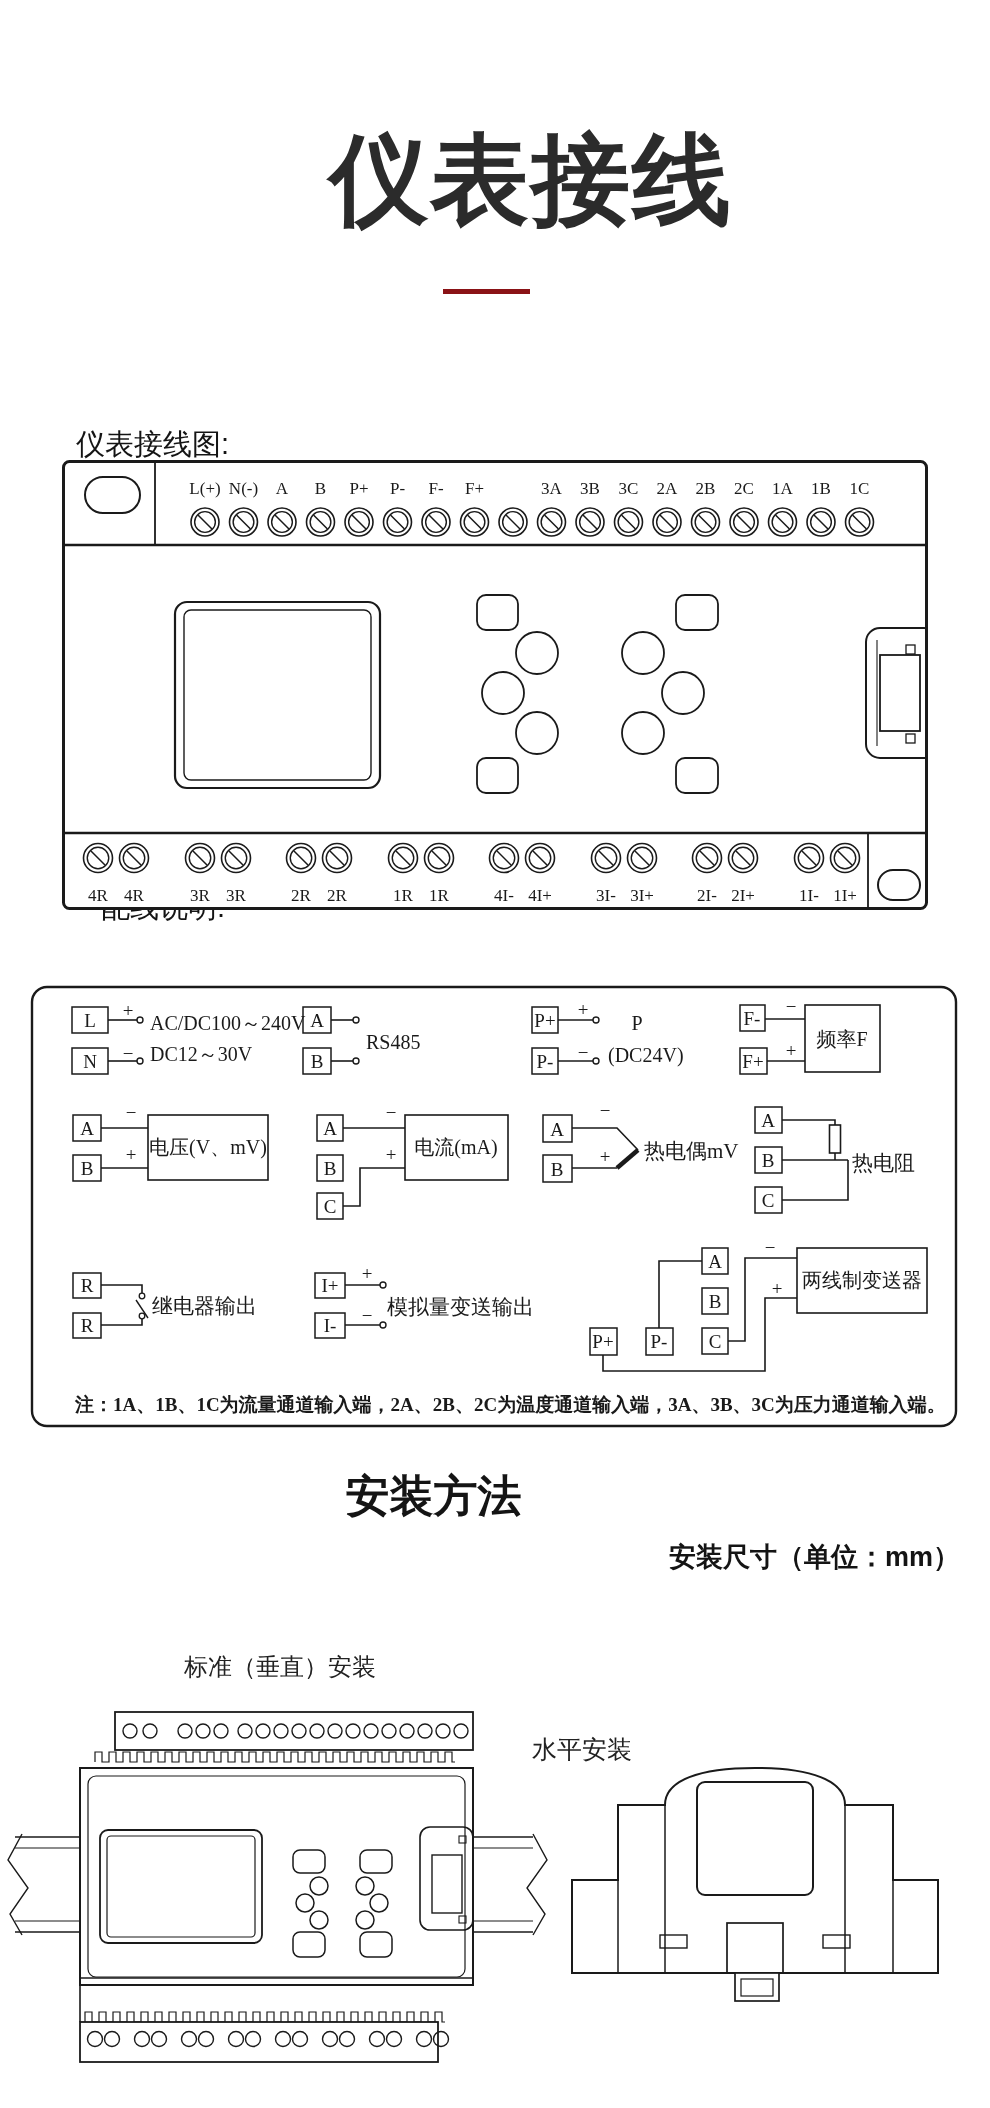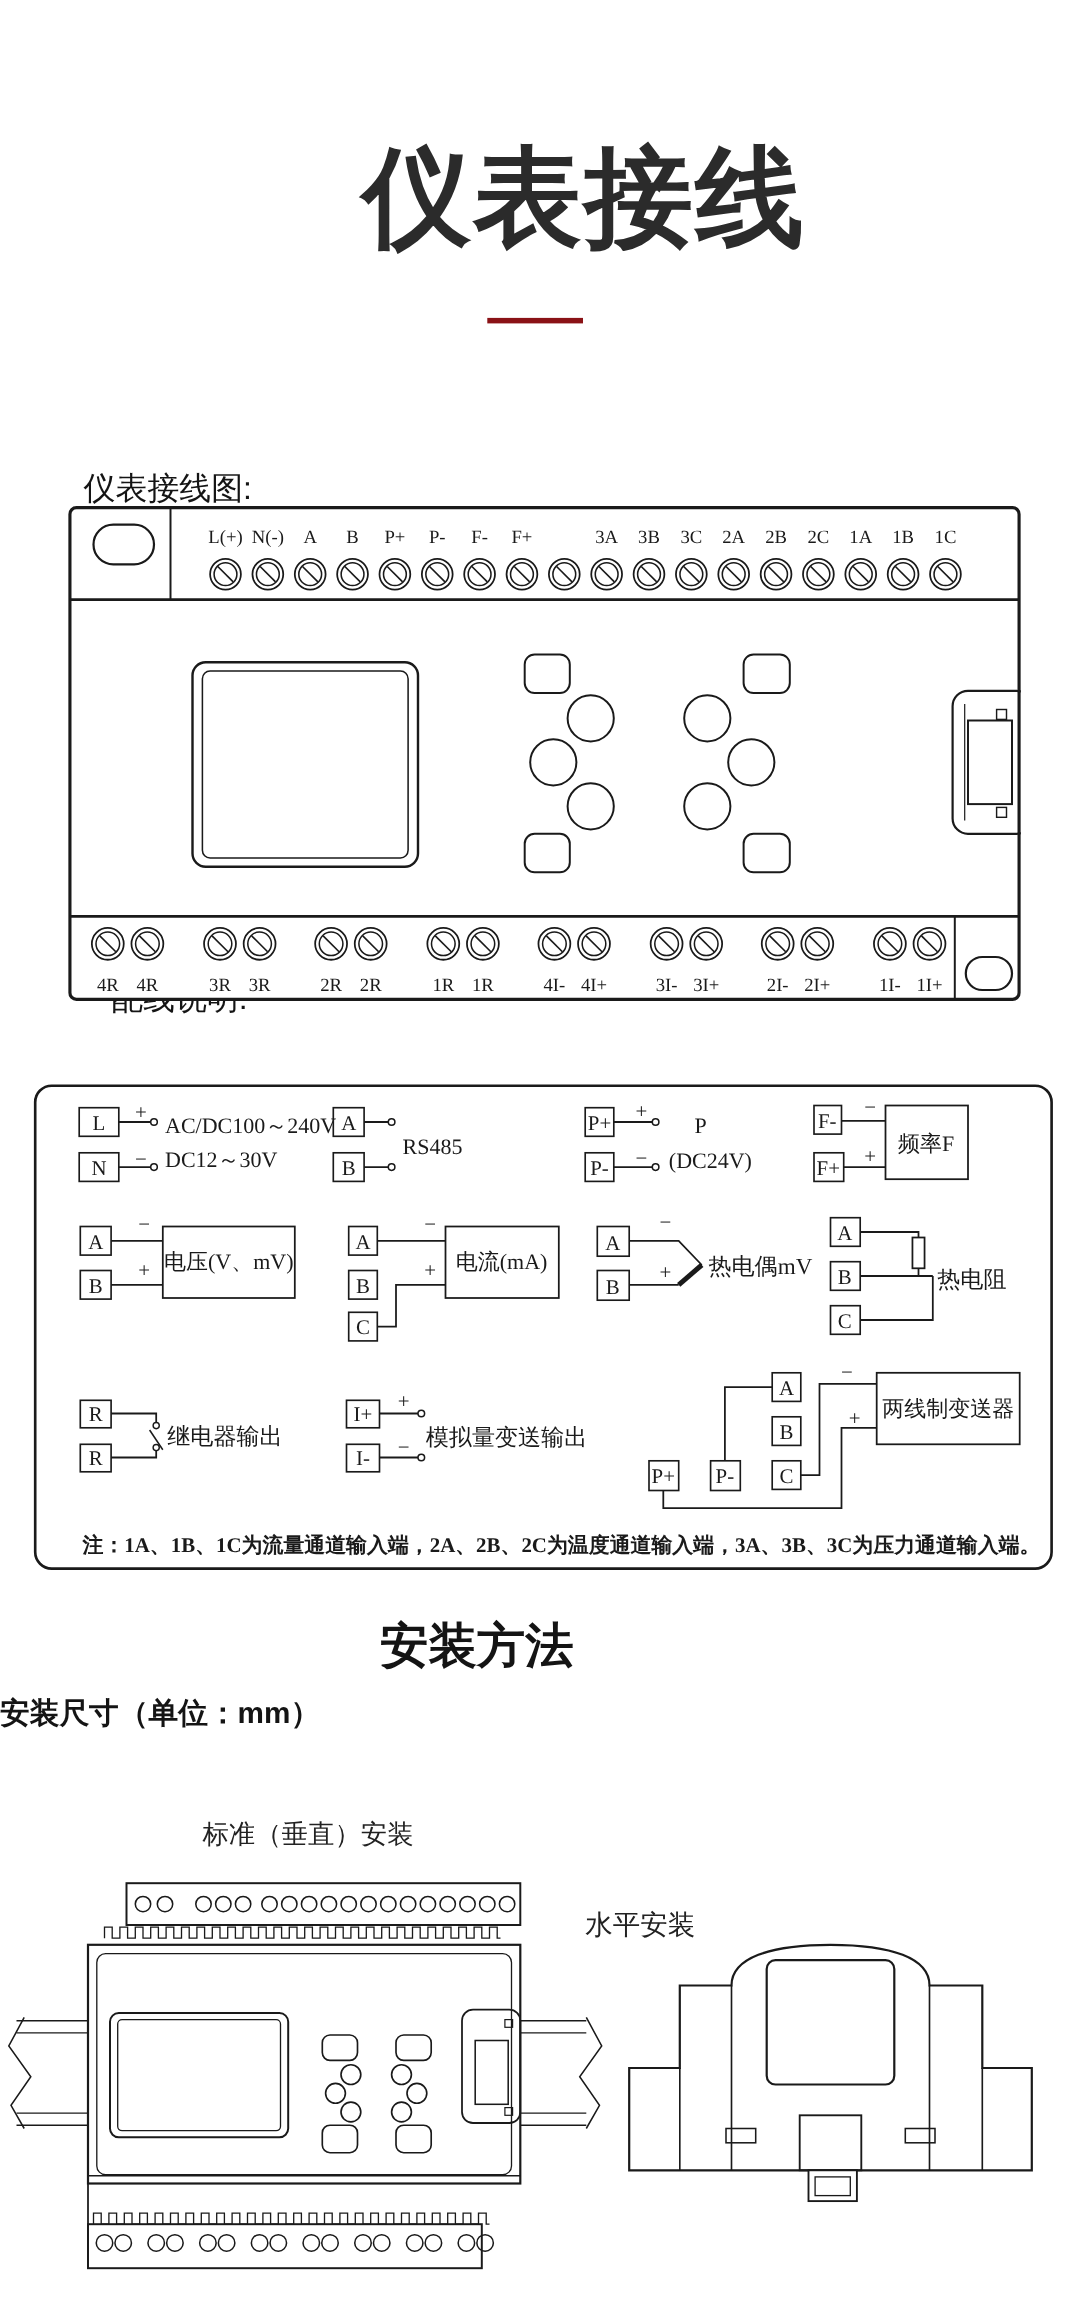--- a/index.html
+++ b/index.html
@@ -6,21 +6,21 @@
   body{width:990px;height:2108px;background:#ffffff;position:relative;
        font-family:"Liberation Sans","DejaVu Sans",sans-serif;color:#1a1a1a;overflow:hidden;}
   .abs{position:absolute;}
   #page-title{top:128px;left:0;width:990px;text-align:center;font-size:99px;font-weight:bold;
       color:#2b2b2b;letter-spacing:2px;line-height:1.05;padding-left:36px;}
   #title-divider{top:289px;left:443px;width:87px;height:5px;}
   .sec-label{font-size:29px;color:#141414;left:76px;}
   #lbl-diagram{top:397px;margin-top:28px;}
   #lbl-notes{top:888px;margin-left:25px;}
   #install-heading{top:1467px;left:0;width:867px;text-align:center;font-size:44px;font-weight:bold;color:#141414;}
-  #install-sub{top:1539px;left:0;width:960px;text-align:left;font-size:27px;font-weight:bold;color:#141414;}
+  #install-sub{top:1539px;left:0;width:960px;text-align:right;font-size:27px;font-weight:bold;color:#141414;}
   svg{position:absolute;overflow:hidden;}
   .ln{fill:none;stroke:#1a1a1a;}
   .fw{fill:#ffffff;stroke:#1a1a1a;}
   text{fill:#1a1a1a;}
   .ts{font-family:"Liberation Serif","DejaVu Serif",serif;font-size:17px;text-anchor:middle;}
   .w19{font-family:"Liberation Serif","DejaVu Serif",serif;font-size:19px;text-anchor:middle;}
   .w20{font-family:"Liberation Serif","DejaVu Serif",serif;font-size:20px;text-anchor:middle;}
   .w20s{font-family:"Liberation Serif","DejaVu Serif",serif;font-size:20px;text-anchor:start;}
   .w21s{font-family:"Liberation Serif","DejaVu Serif",serif;font-size:21px;text-anchor:start;}
   .mk{font-family:"Liberation Serif","DejaVu Serif",serif;font-size:19px;text-anchor:middle;}

